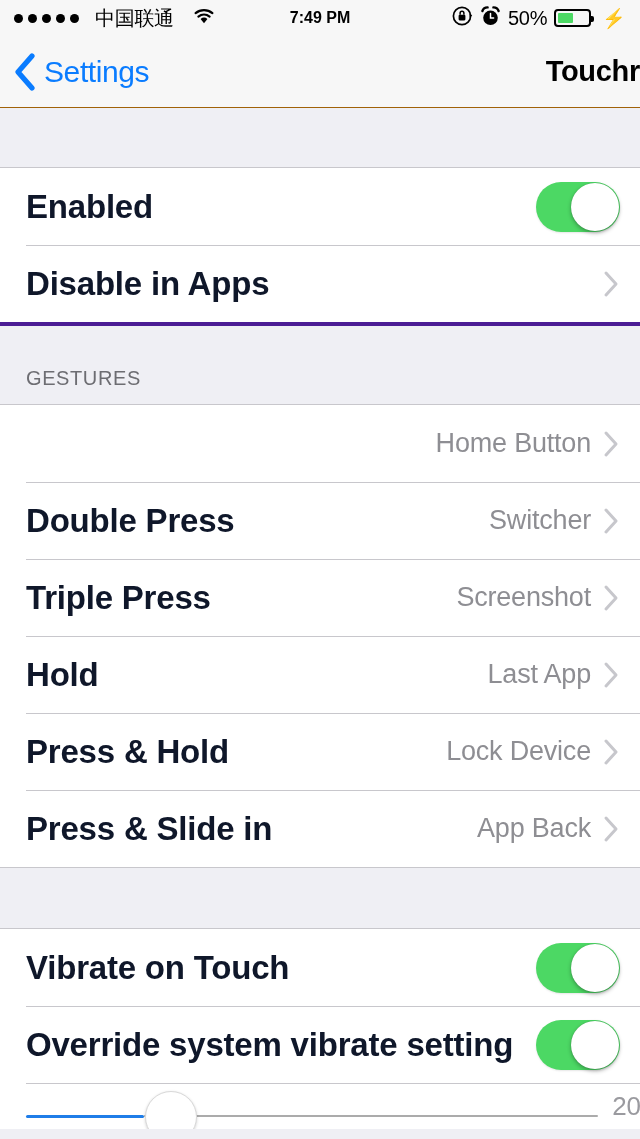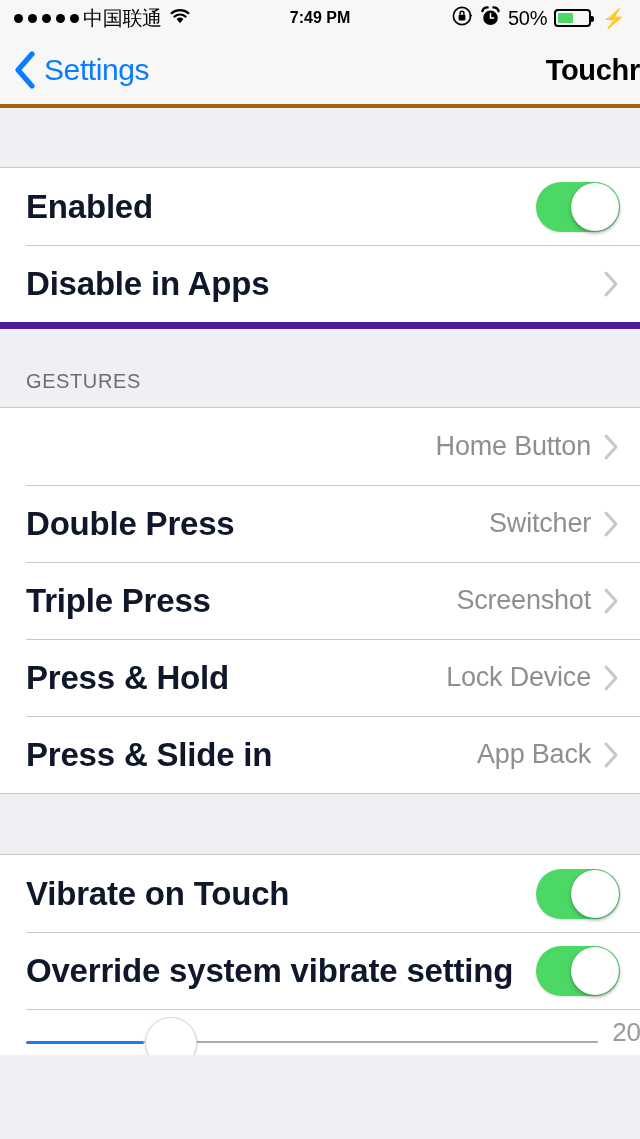--- a/index.html
+++ b/index.html
@@ -21,21 +21,21 @@
     background: #F7F7F7;
     display: flex;
     align-items: center;
     position: relative;
     padding: 0 14px;
     box-sizing: border-box;
   }
   .status-left {
     display: flex;
     align-items: center;
-    gap: 4px;
+    gap: 16px;
   }
   .signal-dots {
     display: flex;
     align-items: center;
     gap: 5px;
   }
   .dot {
     width: 9px;
     height: 9px;
     border-radius: 50%;
@@ -102,21 +102,21 @@
     font-size: 19px;
     color: #000;
     line-height: 1;
     margin-left: 4px;
   }
 
   
   .nav-bar {
     height: 72px;
     background: #F7F7F7;
-    border-bottom: 4px solid #a16207;
+    border-bottom: 1px solid #a16207;
     display: flex;
     align-items: center;
     position: relative;
     box-sizing: border-box;
   }
   .back-button {
     display: flex;
     align-items: center;
     gap: 8px;
     padding-left: 14px;
@@ -149,21 +149,21 @@
     background: #EFEFF4;
   }
   .section-gap {
     background: #EFEFF4;
     border-bottom: 1px solid #C8C7CC;
   }
   .gap-60 { height: 59px; }
   .gap-top-header {
     height: 78px;
     position: relative;
-    border-top: 7px solid #4c1d95;
+    border-top: 4px solid #4c1d95;
     border-bottom: 1px solid #C8C7CC;
   }
   .section-header-label {
     position: absolute;
     left: 26px;
     bottom: 14px;
     font-size: 20px;
     color: #6D6D72;
     letter-spacing: 0.6px;
   }
@@ -422,20 +422,31 @@
       <div class="cell-right">
         <span class="cell-value">Screenshot</span>
         <span class="disclosure">
           <svg width="17" height="28" viewBox="0 0 17 28">
               <path d="M3 3 L13 14 L3 25" fill="none" stroke="#C7C7CC" stroke-width="3" stroke-linecap="round" stroke-linejoin="round"></path>
             </svg>
         </span>
       </div>
     </div>
     <div class="cell">
+      <span class="cell-title">Hold</span>
+      <div class="cell-right">
+        <span class="cell-value">Last App</span>
+        <span class="disclosure">
+          <svg width="17" height="28" viewBox="0 0 17 28">
+              <path d="M3 3 L13 14 L3 25" fill="none" stroke="#C7C7CC" stroke-width="3" stroke-linecap="round" stroke-linejoin="round"></path>
+            </svg>
+        </span>
+      </div>
+    </div>
+    <div class="cell">
       <span class="cell-title">Press &amp; Hold</span>
       <div class="cell-right">
         <span class="cell-value">Lock Device</span>
         <span class="disclosure">
           <svg width="17" height="28" viewBox="0 0 17 28">
               <path d="M3 3 L13 14 L3 25" fill="none" stroke="#C7C7CC" stroke-width="3" stroke-linecap="round" stroke-linejoin="round"></path>
             </svg>
         </span>
       </div>
     </div>

